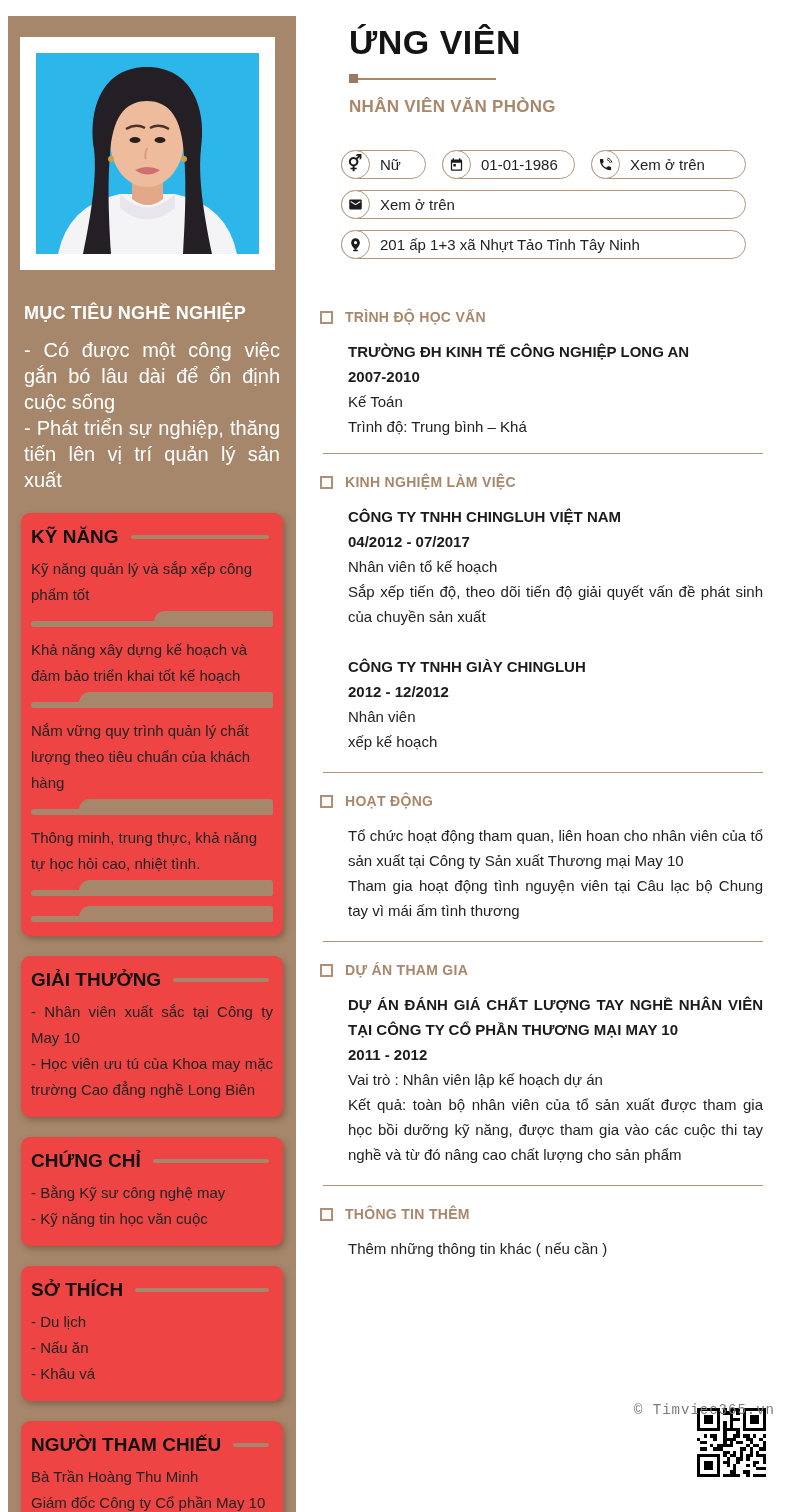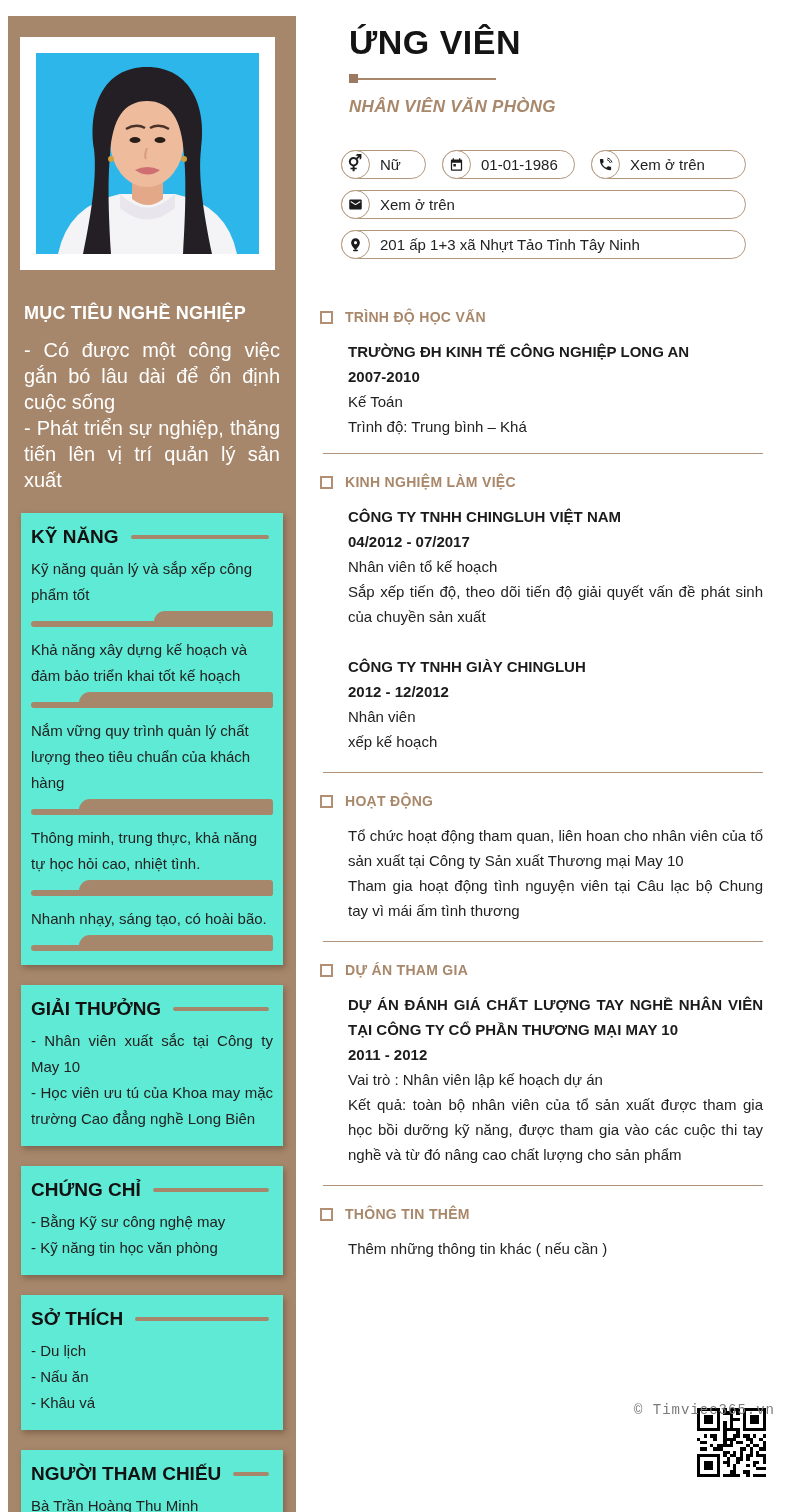--- a/index.html
+++ b/index.html
@@ -9,41 +9,41 @@
 
   
   .sidebar { position:absolute; left:8px; top:16px; width:288px; height:1500px; background:#a6876b; }
   .photo-card { margin:21px 0 0 12px; width:255px; height:233px; background:#ffffff; padding:16px; }
   .photo-card svg { display:block; width:223px; height:201px; }
 
   .objective { margin:33px 16px 0 16px; color:#ffffff; }
   .objective-title { font-size:18px; font-weight:bold; letter-spacing:.2px; }
   .objective-lines { margin-top:13px; font-size:20px; line-height:26px; text-align:justify; }
 
-  .card { background:#5eead4; border-radius:0; margin:20px 13px 0 13px; padding:13px 10px 14px 10px;
+  .card { background:#ef4444; border-radius:9px; margin:20px 13px 0 13px; padding:13px 10px 14px 10px;
           box-shadow:2px 3px 6px rgba(60,40,25,.38); }
   .card-title-row { display:flex; align-items:center; gap:12px; }
   .card-title { font-size:19px; font-weight:bold; color:#121212; white-space:nowrap; }
   .card-title-line { flex:1; height:4px; background:#a6876b; border-radius:3px; margin-right:4px; }
   .card-body { margin-top:8px; font-size:15px; color:#222; line-height:26px; }
   .card-body.justify { text-align:justify; }
 
   .skill { margin-top:10px; }
   .skill-label { font-size:15px; line-height:26px; color:#222; }
   .skill-bar { position:relative; height:16px; margin-top:3px; }
   .skill-track { position:absolute; left:0; right:0; bottom:0; height:6px; background:#a6876b; border-radius:4px; }
   .skill-fill { position:absolute; top:0; bottom:0; right:0; background:#a6876b; border-radius:11px 3px 3px 0; }
 
   
   .main { position:absolute; left:296px; top:0; width:492px; }
   .name { margin:22px 0 0 53px; font-size:34px; line-height:40px; font-weight:800; color:#141414; letter-spacing:.5px; }
   .name-underline { display:flex; align-items:center; margin:12px 0 0 53px; }
   .name-underline .sq { width:9px; height:9px; background:#9b7a61; }
   .name-underline .ln { width:138px; height:2px; background:#a6876b; }
-  .job-title { margin:14px 0 4px 53px; font-size:17px; font-weight:bold; color:#a8876a; letter-spacing:.3px;font-style:italic; }
+  .job-title { margin:14px 0 4px 53px; font-size:17px; font-weight:bold; color:#a8876a; letter-spacing:.3px; }
 
   .pills { margin:33px 0 0 45px; width:405px; }
   .pill-row { display:flex; gap:16px; margin-top:0; }
   .pill-row + .pill-row { margin-top:11px; }
   .pill { position:relative; height:29px; border:1.5px solid #b2967c; border-radius:15px; display:flex;
           align-items:center; padding-left:38px; font-size:15px; color:#222; background:#fff; }
   .pill-gender { width:85px; } .pill-dob { width:133px; } .pill-phone { width:155px; }
   .pill-full { width:405px; }
   .icon-circle { position:absolute; left:-1.5px; top:-1.5px; width:29px; height:29px; border:1.5px solid #b2967c;
                  border-radius:50%; background:#fff; display:flex; align-items:center; justify-content:center; }
@@ -138,21 +138,20 @@
           </div>
         </div>
         <div class="skill">
           <div class="skill-label">Thông minh, trung thực, khả năng tự học hỏi cao, nhiệt tình.</div>
           <div class="skill-bar">
             <div class="skill-track"></div>
               <div class="skill-fill" style="left: 20%;"></div>
           </div>
         </div>
         <div class="skill">
-          <div class="skill-label">Nhanh nhạy, sáng tạo, có hoài bão.</div>
           <div class="skill-bar">
             <div class="skill-track"></div>
               <div class="skill-fill" style="left: 20%;"></div>
           </div>
         </div>
       </div>
     </div>
 
     <div class="card">
       <div class="card-title-row">
@@ -165,21 +164,21 @@
       </div>
     </div>
 
     <div class="card">
       <div class="card-title-row">
         <span class="card-title">CHỨNG CHỈ</span>
         <span class="card-title-line"></span>
       </div>
       <div class="card-body">
         <div>- Bằng Kỹ sư công nghệ may</div>
-        <div>- Kỹ năng tin học văn phòng</div>
+        <div>- Kỹ năng tin học văn cuộc</div>
       </div>
     </div>
 
     <div class="card">
       <div class="card-title-row">
         <span class="card-title">SỞ THÍCH</span>
         <span class="card-title-line"></span>
       </div>
       <div class="card-body">
         <div>- Du lịch</div>

